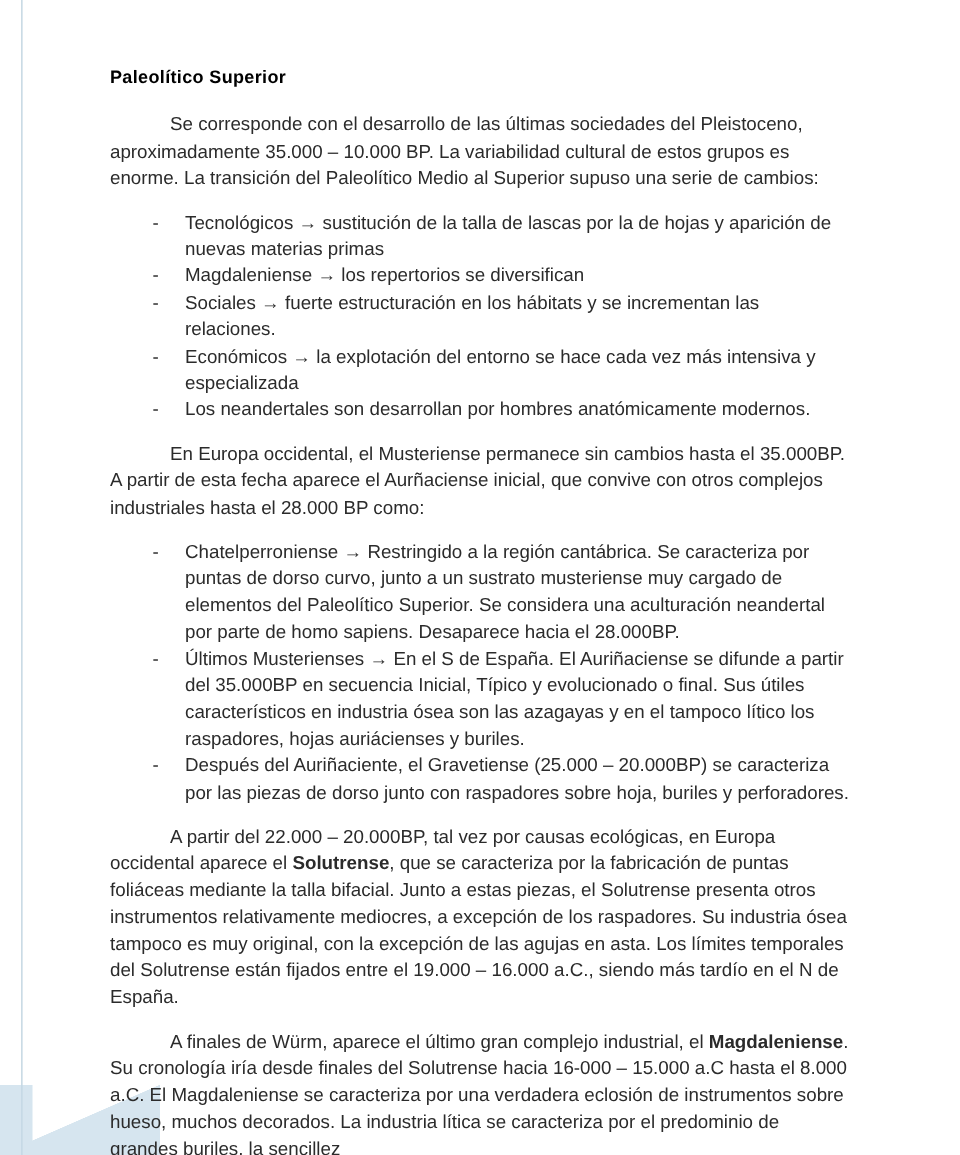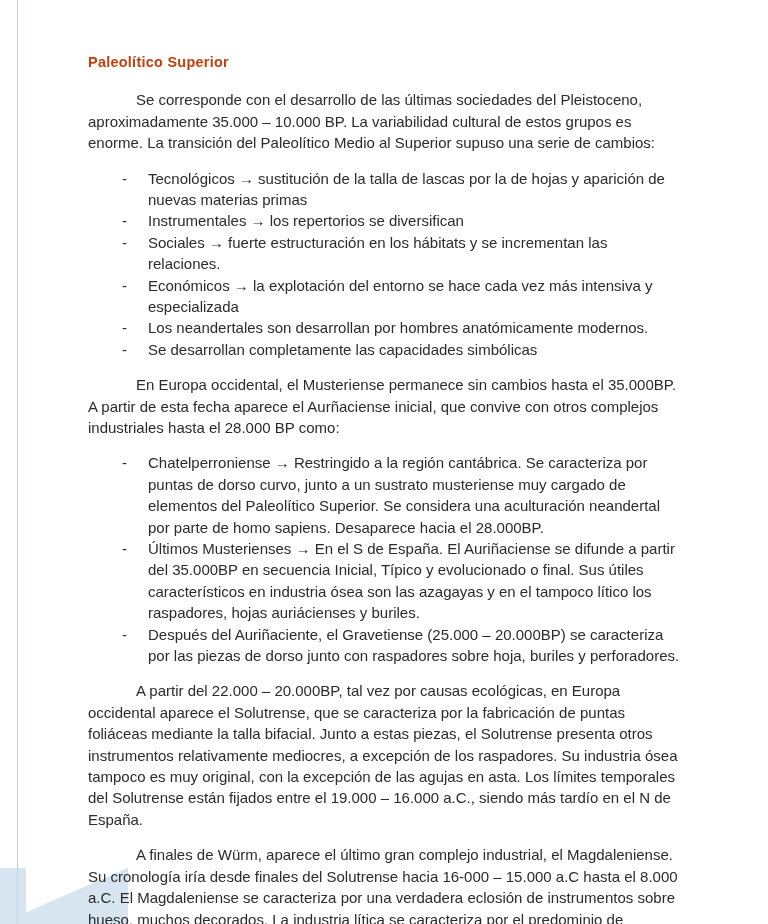--- a/index.html
+++ b/index.html
@@ -69,34 +69,34 @@
     top: 54px;
     width: 592px;
     color: #2b2b2b;
   }
 
   h1.doc-heading {
     font-size: 14.4px;
     font-weight: bold;
     letter-spacing: .02em;
     margin: 0 0 18px 0;
-    color: #c2410c;
+    color: #000000;
     line-height: 1.2;
   }
 
   p.para {
     font-size: 15px;
     line-height: 21.4px;
     margin: 12px 0 14px 0;
     text-indent: 48px;
     color: #2b2b2b;
     text-align: left;
   }
   p.para b, p.para strong {
-    font-weight: normal;
+    font-weight: bold;
   }
 
   ul.dash-list {
     list-style: none;
     margin: 0 0 14px 0;
     padding: 0;
   }
   ul.dash-list > li {
     position: relative;
     font-size: 15px;
@@ -126,25 +126,24 @@
   <div class="corner-wedge-mask"></div>
 
   <div class="content">
 
     <h1 class="doc-heading">Paleolítico Superior</h1>
 
     <p class="para">Se corresponde con el desarrollo de las últimas sociedades del Pleistoceno, aproximadamente 35.000 – 10.000 BP. La variabilidad cultural de estos grupos es enorme. La transición del Paleolítico Medio al Superior supuso una serie de cambios:</p>
 
     <ul class="dash-list">
       <li>Tecnológicos → sustitución de la talla de lascas por la de hojas y aparición de nuevas materias primas</li>
-      <li>Instrumentales → los repertorios se diversifican</li>
+      <li>Magdaleniense → los repertorios se diversifican</li>
       <li>Sociales → fuerte estructuración en los hábitats y se incrementan las relaciones.</li>
       <li>Económicos → la explotación del entorno se hace cada vez más intensiva y especializada</li>
       <li>Los neandertales son desarrollan por hombres anatómicamente modernos.</li>
-      <li>Se desarrollan completamente las capacidades simbólicas</li>
     </ul>
 
     <p class="para">En Europa occidental, el Musteriense permanece sin cambios hasta el 35.000BP. A partir de esta fecha aparece el Aurñaciense inicial, que convive con otros complejos industriales hasta el 28.000 BP como:</p>
 
     <ul class="dash-list">
       <li>Chatelperroniense → Restringido a la región cantábrica. Se caracteriza por puntas de dorso curvo, junto a un sustrato musteriense muy cargado de elementos del Paleolítico Superior. Se considera una aculturación neandertal por parte de homo sapiens. Desaparece hacia el 28.000BP.</li>
       <li>Últimos Musterienses → En el S de España. El Auriñaciense se difunde a partir del 35.000BP en secuencia Inicial, Típico y evolucionado o final. Sus útiles característicos en industria ósea son las azagayas y en el tampoco lítico los raspadores, hojas auriácienses y buriles.</li>
       <li>Después del Auriñaciente, el Gravetiense (25.000 – 20.000BP) se caracteriza por las piezas de dorso junto con raspadores sobre hoja, buriles y perforadores.</li>
     </ul>
 

